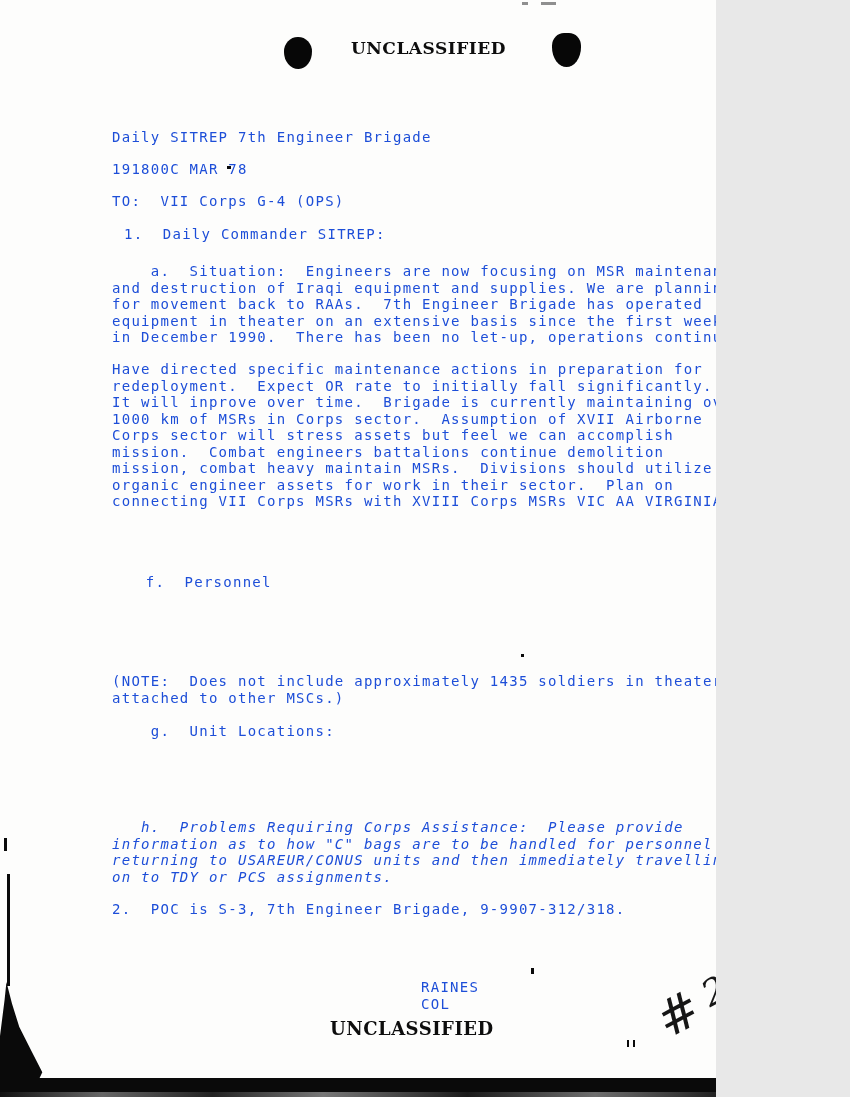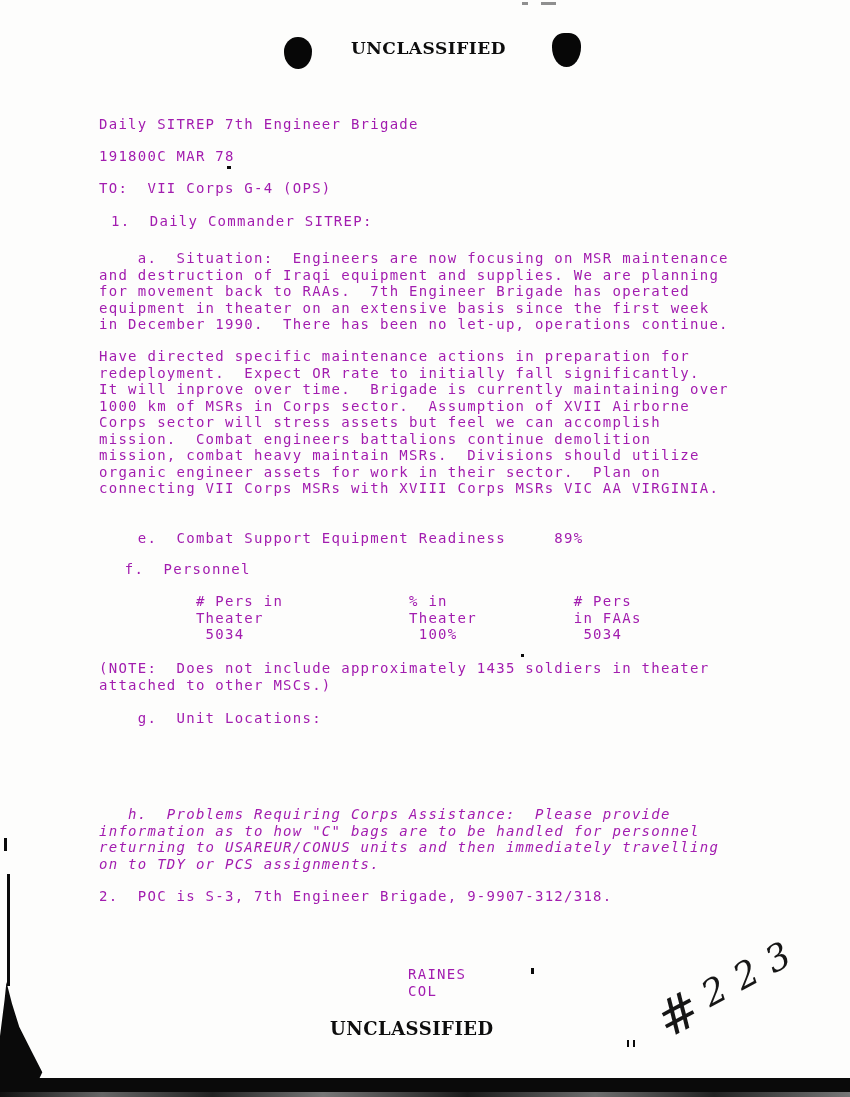--- a/index.html
+++ b/index.html
@@ -1,31 +1,31 @@
 <!DOCTYPE html>
 <html><head>
 <meta charset="utf-8">
 <style>
   html,body{margin:0;padding:0;}
   body{background:#e8e8e8;}
   #page{
     position:relative;
-    width:850px;height:1097px;
+    width:716px;height:1097px;
     background:#fdfdfc;
     overflow:hidden;
     font-family:"DejaVu Sans Mono", monospace;
   }
   .mono{
     position:absolute;
-    margin:3px;
+    margin:16px;
     font-family:"DejaVu Sans Mono", monospace;
     font-size:14px;
     line-height:16.55px;
     letter-spacing:1.26px;
-    color:#a21caf;
+    color:#1d4ed8;
     white-space:pre;
   }
   .classification{
     position:absolute;
     font-family:"DejaVu Serif", serif;
     font-weight:bold;
     color:#0d0d0d;
     letter-spacing:0.5px;
     white-space:nowrap;
   }
@@ -89,25 +89,21 @@
 in December 1990.  There has been no let-up, operations continue.</pre>
   <pre class="mono" style="left:96px;top:345px;">Have directed specific maintenance actions in preparation for
 redeployment.  Expect OR rate to initially fall significantly.
 It will inprove over time.  Brigade is currently maintaining over
 1000 km of MSRs in Corps sector.  Assumption of XVII Airborne
 Corps sector will stress assets but feel we can accomplish
 mission.  Combat engineers battalions continue demolition
 mission, combat heavy maintain MSRs.  Divisions should utilize
 organic engineer assets for work in their sector.  Plan on
 connecting VII Corps MSRs with XVIII Corps MSRs VIC AA VIRGINIA.</pre>
-  <pre class="mono" style="left:96px;top:527px;">    e.  Combat Support Equipment Readiness     89%</pre>
-  <pre class="mono" style="left:83px;top:558px;">    f.  Personnel</pre>
-  <pre class="mono" style="left:96px;top:590px;">          # Pers in             % in             # Pers
-          Theater               Theater          in FAAs
-           5034                  100%             5034</pre>
+  <pre class="mono" style="left:91px;top:558px;">    f.  Personnel</pre>
   <span class="artifact" style="left:521px;top:654px;width:3px;height:3px;"></span>
   <pre class="mono" style="left:96px;top:657px;">(NOTE:  Does not include approximately 1435 soldiers in theater
 attached to other MSCs.)</pre>
   <pre class="mono" style="left:96px;top:707px;">    g.  Unit Locations:</pre>
   <pre class="mono" style="left:96px;top:803px;font-style:italic;">   h.  Problems Requiring Corps Assistance:  Please provide
 information as to how "C" bags are to be handled for personnel
 returning to USAREUR/CONUS units and then immediately travelling
 on to TDY or PCS assignments.</pre>
   <pre class="mono" style="left:96px;top:885px;">2.  POC is S-3, 7th Engineer Brigade, 9-9907-312/318.</pre>
 

